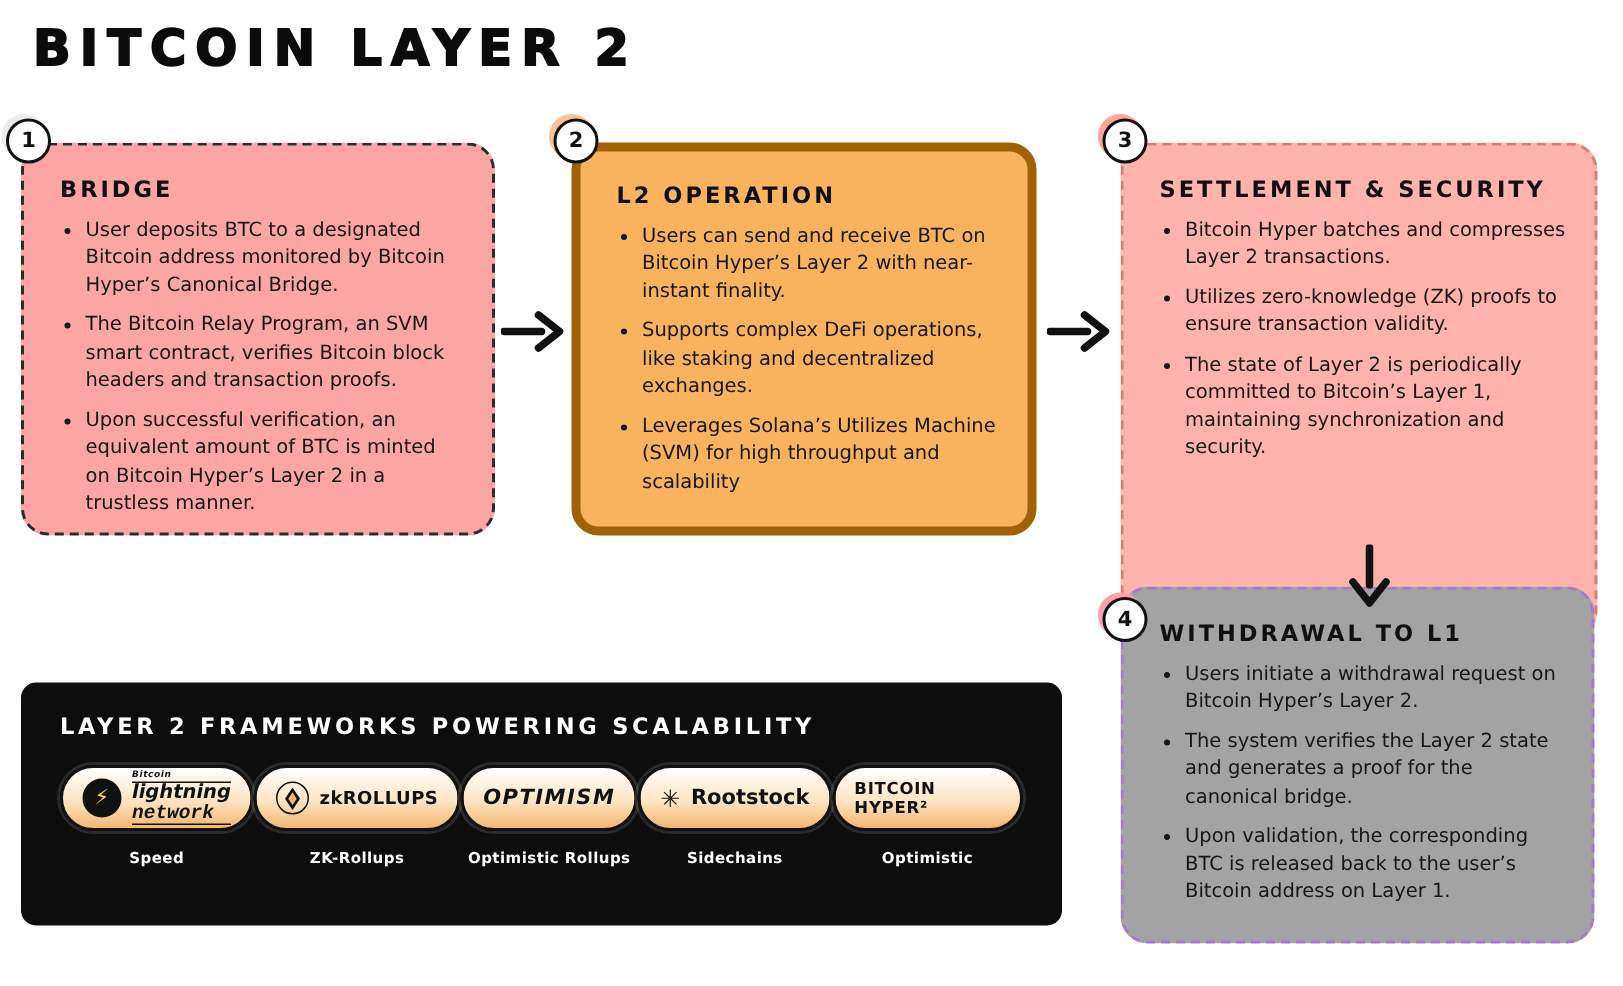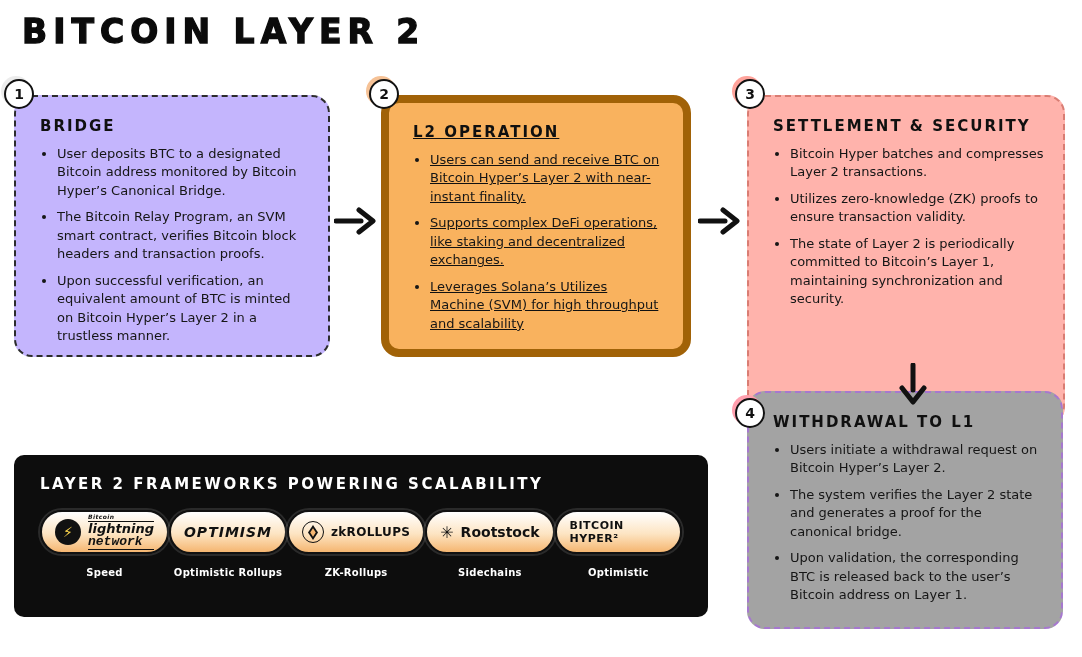--- a/index.html
+++ b/index.html
@@ -20,22 +20,22 @@
     font-size:14px; font-weight:800;
   }
   .badge1 { left:4px;   top:79px;  box-shadow:-3px -3px 0 0 #ececec; }
   .badge2 { left:369px; top:79px;  box-shadow:-3px -3px 0 0 #f6c296; }
   .badge3 { left:735px; top:79px;  box-shadow:-3px -3px 0 0 #ffa39b; }
   .badge4 { left:735px; top:398px; box-shadow:-3px -3px 0 0 #ff9fae; }
   .box { position:absolute; border-radius:18px; padding:20px 18px 14px 24px; }
   .box h2 { font-size:15px; font-weight:800; letter-spacing:2px; margin-bottom:10px; color:#101010; }
   .box ul { margin:0; padding-left:17px; }
   .box li { font-size:13px; line-height:1.42; margin-bottom:8px; color:#161616; }
-  .box1 { left:14px;  top:95px;  width:316px; height:262px; background:#c4b5fd; border:2px dashed #2c2c2c; }
-  .box2 { left:381px; top:95px;  width:310px; height:262px; background:#F9B25E; border:8px solid #a16207;text-decoration:underline; }
+  .box1 { left:14px;  top:95px;  width:316px; height:262px; background:#fca5a5; border:2px dashed #2c2c2c; }
+  .box2 { left:381px; top:95px;  width:310px; height:262px; background:#F9B25E; border:6px solid #a16207; }
   .box3 { left:747px; top:95px;  width:318px; height:330px; background:#FFB3AC; border:2px dashed #d97d73; }
   .box4 { left:747px; top:391px; width:316px; height:238px; background:#a3a3a3; border:2px dashed #a678cf; }
   .arrow { position:absolute; z-index:2; }
   .arrow-1 { left:334px; top:204px; }
   .arrow-2 { left:698px; top:204px; }
   .arrow-3 { left:896px; top:363px; }
   .panel {
     position:absolute; left:14px; top:455px; width:694px; height:162px;
     background:#0d0d0d; border-radius:10px; padding:20px 26px 14px;
   }
@@ -153,40 +153,40 @@
             <span class="ln-small">Bitcoin</span>
             <span class="ln-main">lightning</span>
             <span class="ln-sub">network</span>
           </span>
         </div>
         <span class="fw-label">Speed</span>
       </div>
 
       <div class="fw">
         <div class="pill">
-          <span class="optimism-text">OPTIMISM</span>
-        </div>
-        <span class="fw-label">Optimistic Rollups</span>
-      </div>
-
-      <div class="fw">
-        <div class="pill">
           <span class="eth-circle">
             <svg width="10" height="15" viewBox="0 0 10 15">
                 <polygon points="5,0 10,7.5 5,15 0,7.5" fill="#111"></polygon>
                 <polygon points="5,3.2 7.8,7.5 5,11.8 2.2,7.5" fill="#f5b671"></polygon>
               </svg>
           </span>
           <span class="zk-text">zkROLLUPS</span>
         </div>
         <span class="fw-label">ZK-Rollups</span>
       </div>
 
       <div class="fw">
         <div class="pill">
+          <span class="optimism-text">OPTIMISM</span>
+        </div>
+        <span class="fw-label">Optimistic Rollups</span>
+      </div>
+
+      <div class="fw">
+        <div class="pill">
           <span class="rsk-icon">✳</span>
           <span class="rsk-text">Rootstock</span>
         </div>
         <span class="fw-label">Sidechains</span>
       </div>
 
       <div class="fw">
         <div class="pill">
           <span class="bh-text">BITCOIN HYPER²</span>
         </div>

